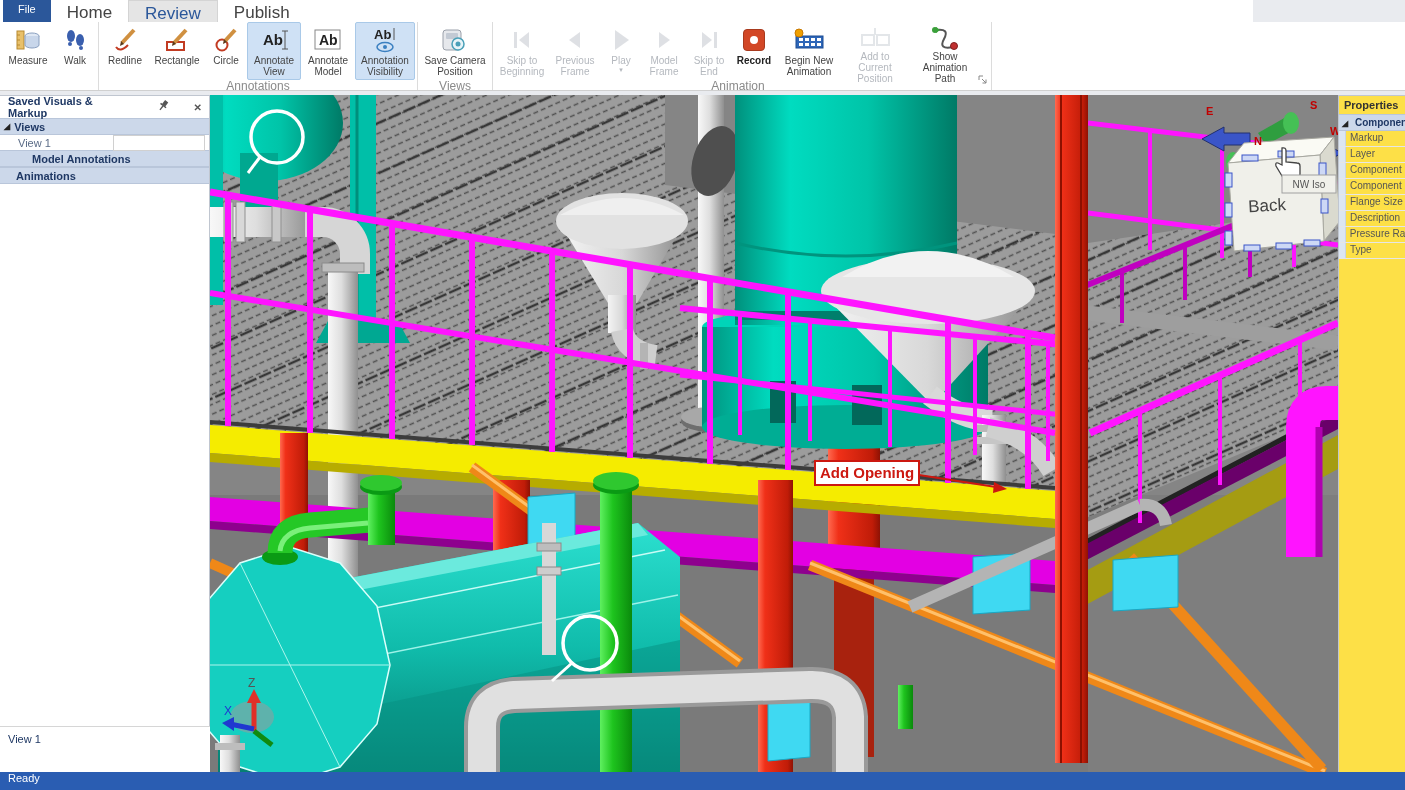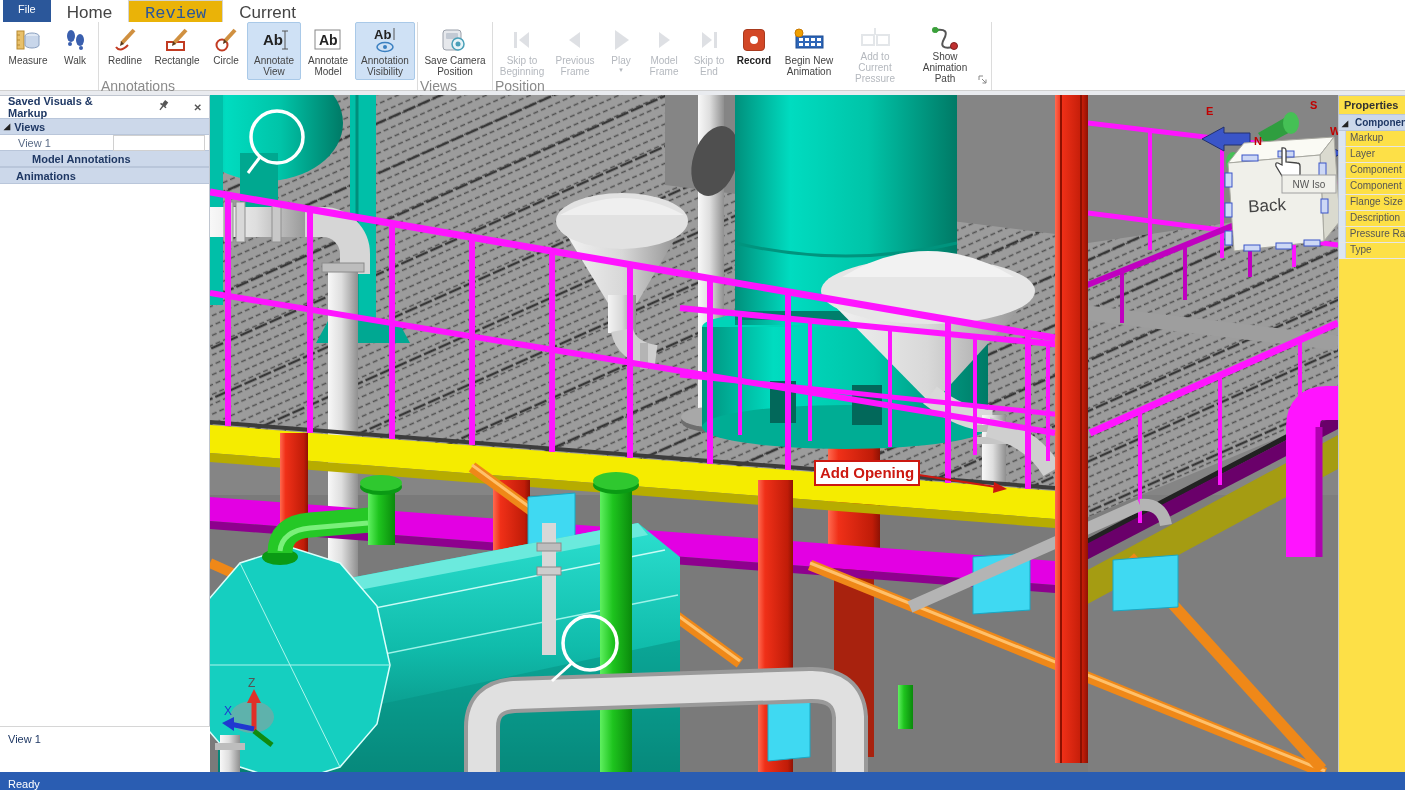--- a/index.html
+++ b/index.html
@@ -1,32 +1,32 @@
 <!DOCTYPE html>
 <html><head>
 <meta charset="utf-8">
 <style>
   html,body{margin:0;padding:0;background:#e9ebef;font-family:"Liberation Sans",sans-serif;}
   .app{position:relative;width:1405px;height:790px;overflow:hidden;background:#e9ebef;}
   
-  .tabbar{position:absolute;left:0;top:0;width:1405px;height:22px;background:#ffffff;display:flex;align-items:stretch;border-bottom:1px solid #e2e2e2;}
+  .tabbar{position:absolute;left:0;top:0;width:1253px;height:22px;background:#ffffff;display:flex;align-items:stretch;border-bottom:1px solid #e2e2e2;}
   .file-tab{background:#2b579a;color:#fff;font-size:11px;padding:3px 15px;margin-left:3px;cursor:default;}
   .tab{color:#444;font-size:17px;padding:3px 16px;cursor:default;}
-  .tab.active{background:#eab308;border:1px solid #d4d4d4;border-bottom:none;color:#2b579a;font-family:Liberation Mono, monospace;}
+  .tab.active{background:#e5e5e5;border:1px solid #d4d4d4;border-bottom:none;color:#2b579a;}
   
   .ribbon{position:absolute;left:0;top:22px;width:1405px;height:68px;background:#fff;border-bottom:1px solid #d0d0d0;display:flex;}
   .rgroup{display:flex;flex-direction:column;border-right:1px solid #dcdcdc;padding:0 2px;position:relative;}
   .rbuttons{display:flex;flex:1;align-items:flex-start;}
   .rbtn{display:flex;flex-direction:column;align-items:center;justify-content:flex-start;font-size:10px;color:#444;padding:2px 3px 0 3px;height:54px;text-align:center;line-height:1.1;border:1px solid transparent;border-radius:2px;}
   .rbtn.hl{background:#cfe1f5;border-color:#a9c9e8;}
   .rbtn.disabled{color:#b4b8be;}
   .rbtn.disabled .ricon{opacity:.45;}
   .ricon{height:30px;display:flex;align-items:center;justify-content:center;}
   .rlabel{white-space:pre-line;}
-  .rgrouplabel{height:13px;font-size:14px;color:#8a8a8a;line-height:13px;}
+  .rgrouplabel{height:13px;font-size:12px;color:#8a8a8a;text-align:center;line-height:13px;}
   .dlauncher{position:absolute;right:3px;bottom:1px;}
   .rec-sq{width:20px;height:20px;background:#d24726;border:1px solid #a83a1e;border-radius:4px;display:flex;align-items:center;justify-content:center;}
   .rec-dot{width:8px;height:8px;background:#fff;border-radius:50%;}
   
   .leftpanel{position:absolute;left:0;top:95px;width:209px;height:677px;background:#fff;border-right:1px solid #c0c6d0;border-top:1px solid #c0c6d0;font-size:11px;color:#333;}
   .lp-head{display:flex;align-items:center;height:18px;padding:2px 4px 2px 8px;font-weight:bold;color:#1f3864;gap:22px;}
   .lp-head .sp{flex:1;}
   .lp-row{height:15px;display:flex;align-items:center;padding:0 4px;}
   .lp-sec{background:#ccd8ea;font-weight:bold;color:#1f3864;border-top:1px solid #b9c6da;border-bottom:1px solid #b9c6da;}
   .lp-item{color:#5a6b86;padding-left:18px;position:relative;}
@@ -36,32 +36,32 @@
   .xbtn{color:#555;font-size:10px;padding:0 3px;}
   
   .rightpanel{position:absolute;left:1338px;top:95px;width:67px;height:677px;background:#fde047;border-left:1px solid #c0c6d0;border-top:1px solid #c0c6d0;overflow:hidden;}
   .rp-title{font-size:11px;font-weight:bold;color:#333;padding:3px 0 3px 5px;white-space:nowrap;}
   .rp-group{background:#ccd8ea;font-size:10px;font-weight:bold;color:#1f3864;padding:2px 0 2px 3px;white-space:nowrap;border-top:1px solid #b9c6da;border-bottom:1px solid #b9c6da;}
   .rp-row{display:flex;height:15px;border-bottom:1px solid #e6e6e6;font-size:10px;color:#555;}
   .rp-gutter{width:6px;background:#dce6f2;border-right:1px solid #c8d4e4;}
   .rp-cell{padding:1px 0 0 4px;white-space:nowrap;overflow:hidden;}
   
   .viewport{position:absolute;left:210px;top:95px;width:1128px;height:678px;background:#858585;overflow:hidden;}
-  .statusbar{position:absolute;left:0;top:772px;width:1405px;height:18px;background:#2a5db2;color:#fff;font-size:11px;display:flex;align-items:flex-end;padding-left:8px;box-sizing:border-box;}
+  .statusbar{position:absolute;left:0;top:772px;width:1405px;height:18px;background:#2a5db2;color:#fff;font-size:11px;display:flex;align-items:flex-start;padding-left:8px;box-sizing:border-box;}
 </style>
 </head>
 <body>
 
 <div class="app">
 
   <div class="tabbar">
     <div class="file-tab">File</div>
     <div class="tab">Home</div>
     <div class="tab active">Review</div>
-    <div class="tab">Current</div>
+    <div class="tab">Publish</div>
   </div>
 
   <div class="ribbon">
 
     <div class="rgroup">
       <div class="rbuttons">
         <div class="rbtn" style="width:44px">
           <div class="ricon">
             <svg width="26" height="26">
                 <rect x="2" y="4" width="7" height="18" fill="#e8c06a" stroke="#b88a30"></rect>
@@ -244,35 +244,35 @@
           <div class="rlabel">Begin New Animation</div>
         </div>
         <div class="rbtn disabled" style="width:60px">
           <div class="ricon">
             <svg width="32" height="26">
                 <line x1="16" y1="3" x2="16" y2="10" stroke="#c2c8d0" stroke-width="2"></line>
                 <rect x="3" y="10" width="12" height="10" fill="none" stroke="#c2c8d0" stroke-width="2"></rect>
                 <rect x="18" y="10" width="12" height="10" fill="none" stroke="#c2c8d0" stroke-width="2"></rect>
               </svg>
           </div>
-          <div class="rlabel">Add to Current Pressure</div>
+          <div class="rlabel">Add to Current Position</div>
         </div>
         <div class="rbtn" style="width:64px">
           <div class="ricon">
             <svg width="28" height="26">
                 <path d="M5,5 q14,-2 8,9 q-6,11 9,8" fill="none" stroke="#555" stroke-width="2"></path>
                 <polygon points="5,2 9,5 5,8" fill="#3aa03a"></polygon>
                 <circle cx="4" cy="5" r="3" fill="#3aa03a"></circle>
                 <circle cx="23" cy="21" r="3.5" fill="#c03030" stroke="#802020"></circle>
               </svg>
           </div>
           <div class="rlabel">Show Animation Path</div>
         </div>
       </div>
-      <div class="rgrouplabel">Position</div>
+      <div class="rgrouplabel">Animation</div>
       <div class="dlauncher">
         <svg width="10" height="10">
             <path d="M1,1 h4 M1,1 v4" stroke="#888" fill="none"></path>
             <path d="M4,4 L8,8 M8,4.5 V8 H4.5" stroke="#888" fill="none"></path>
           </svg>
       </div>
     </div>
   </div>
 
   <div class="leftpanel">

